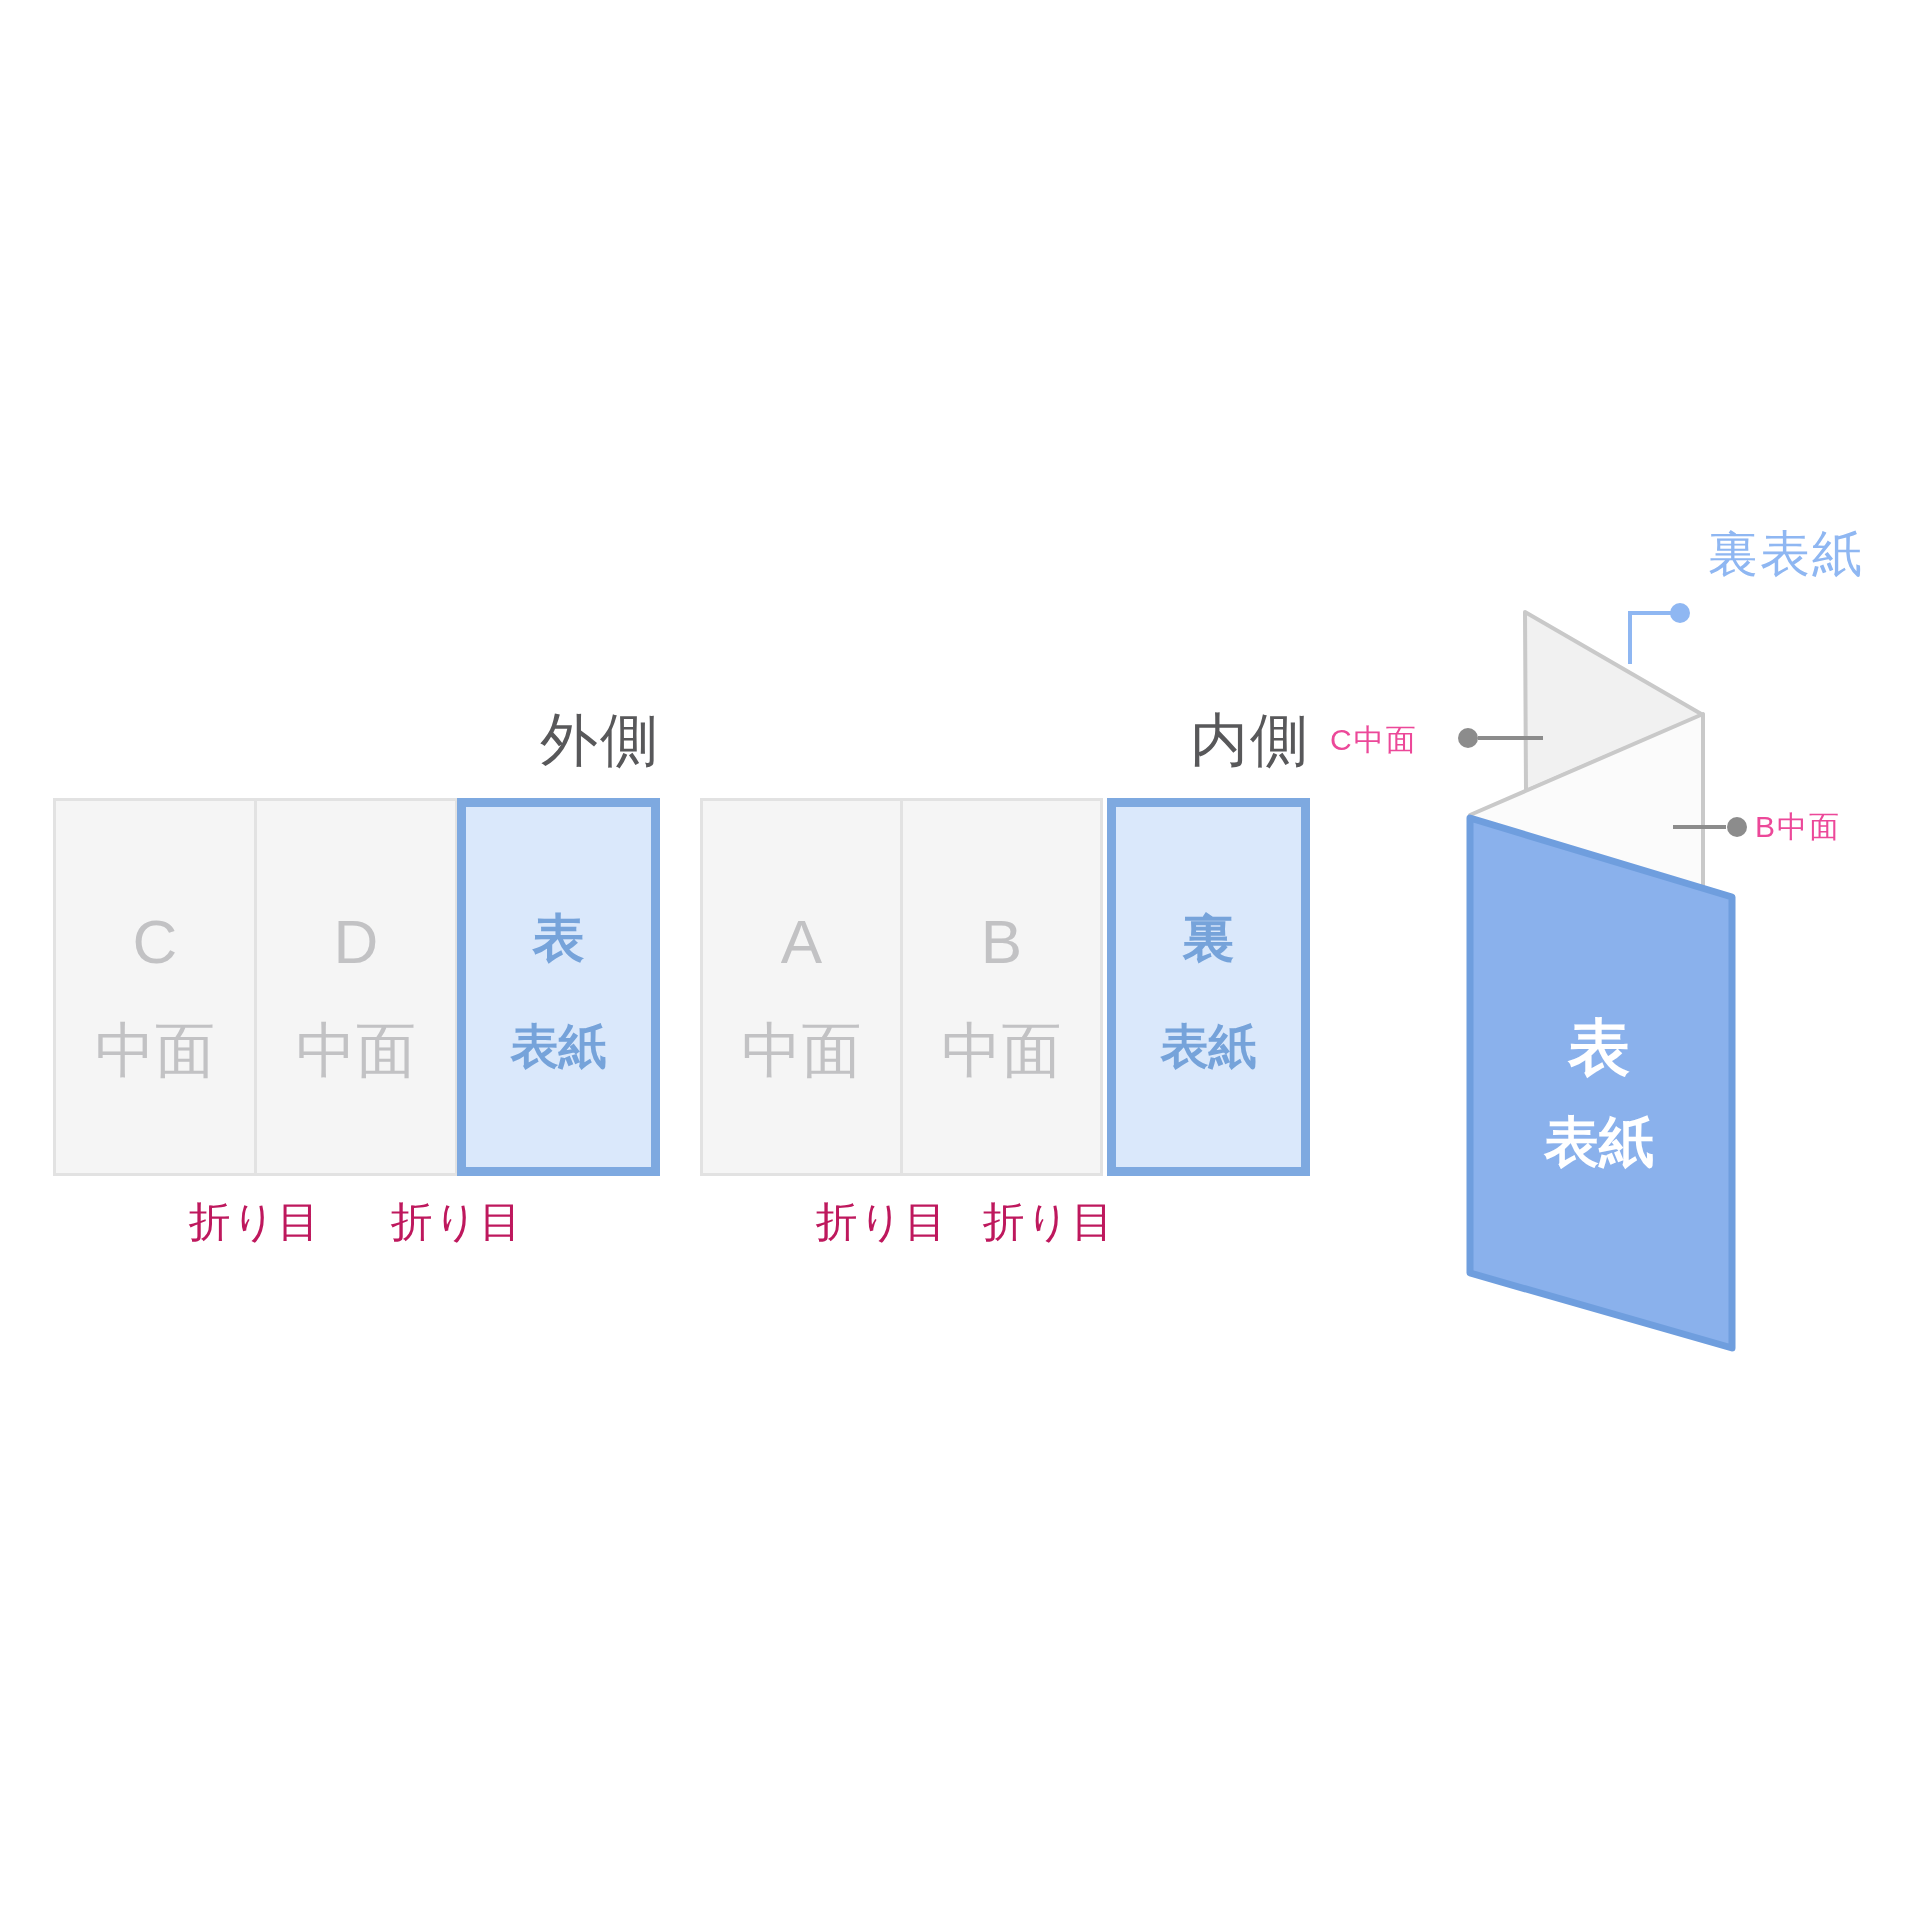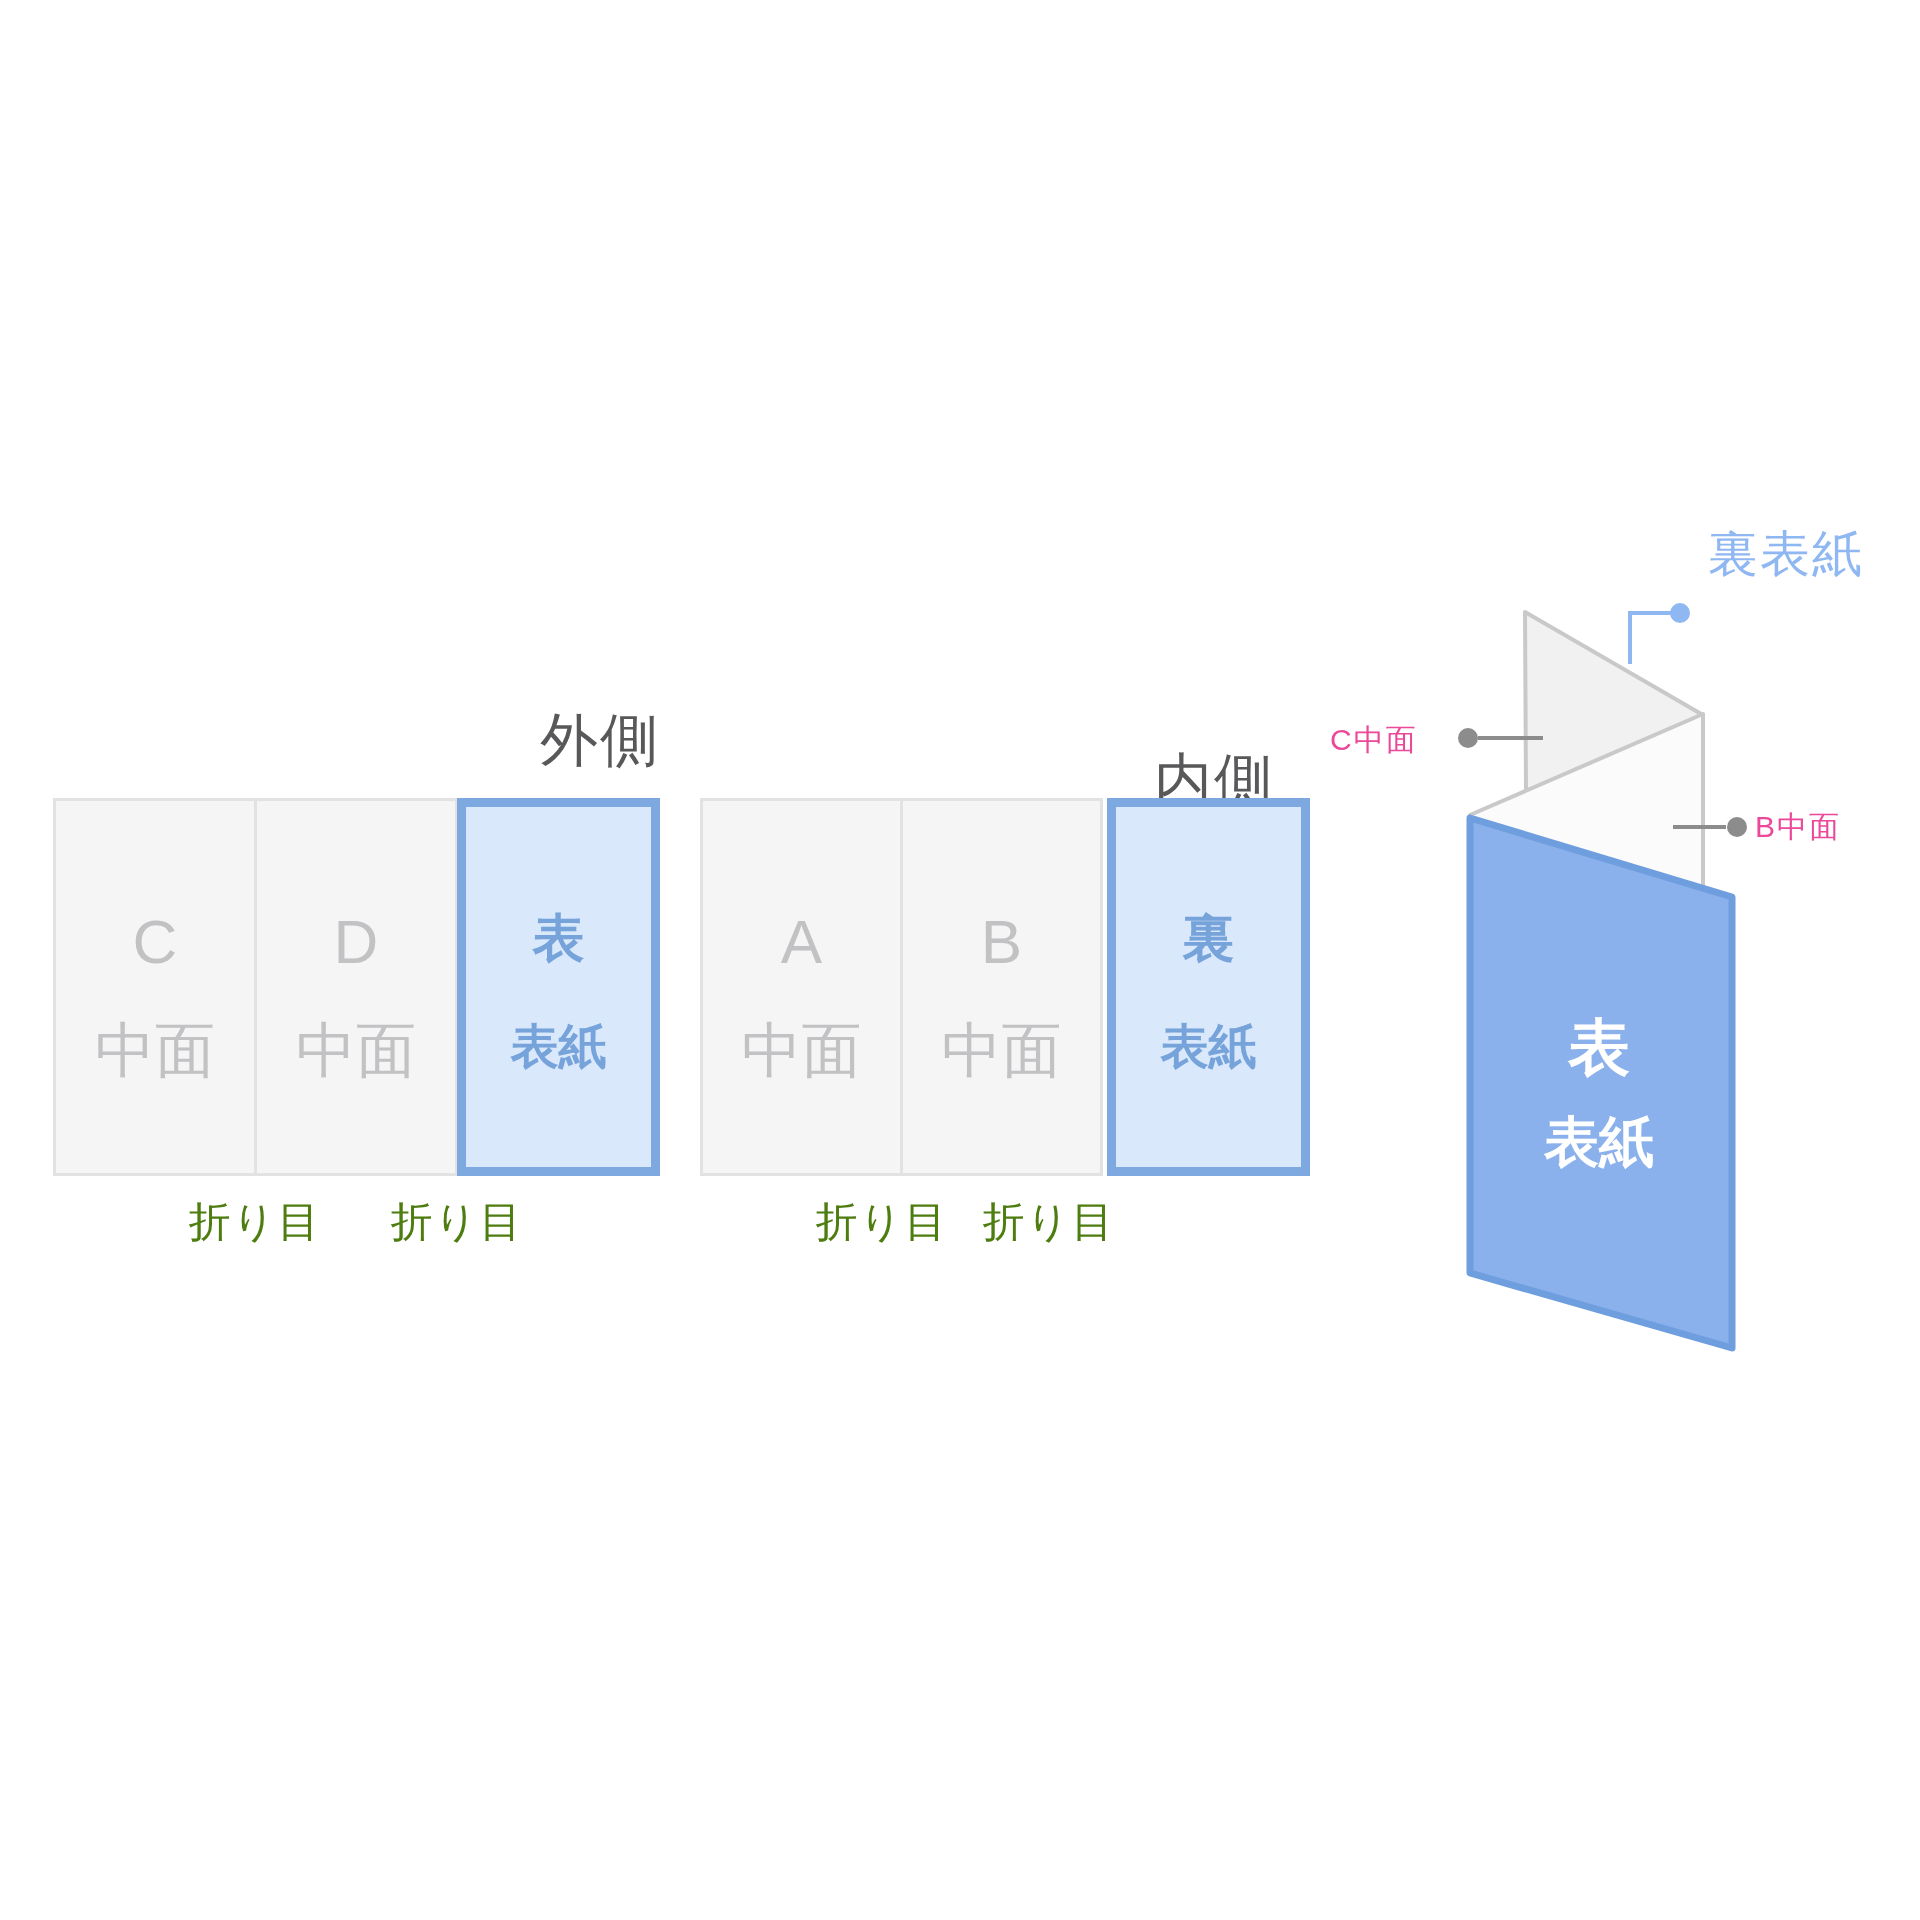--- a/index.html
+++ b/index.html
@@ -13,21 +13,21 @@
          display:flex;flex-direction:column;align-items:center;justify-content:center;
          gap:56px;padding-top:12px;}
   .panel.gray{background:#f5f5f5;border:3px solid #e2e2e2;}
   .panel.blue{background:#dae8fb;border:9px solid #7ea9e0;padding-top:8px;}
   .p-letter{font-size:62px;line-height:60px;color:#c2c2c4;}
   .p-sub{font-size:60px;line-height:46px;color:#c2c2c4;}
   .panel.blue .p-letter{font-size:52px;line-height:56px;color:#76a3da;font-weight:700;}
   .panel.blue .p-sub{font-size:48px;line-height:50px;color:#76a3da;font-weight:700;}
 
   .fold-label{position:absolute;top:1198px;transform:translateX(-50%);
-              font-size:42px;line-height:48px;font-weight:500;color:#4d7c0f;letter-spacing:2px;}
+              font-size:42px;line-height:48px;font-weight:500;color:#be185d;letter-spacing:2px;}
 
   #fig-svg{position:absolute;left:0;top:0;width:1920px;height:1920px;}
 
   .callout-gray{position:absolute;font-size:30px;line-height:48px;color:#ec4899;
                 font-weight:400;letter-spacing:2px;white-space:nowrap;}
   .callout-blue{position:absolute;font-size:50px;line-height:52px;color:#8fb7f2;
                 font-weight:500;letter-spacing:2px;white-space:nowrap;}
 </style>
 </head>
 <body>
@@ -45,21 +45,21 @@
     <div class="p-sub">中面</div>
   </div>
   <div class="panel blue" style="left:457px;width:203px;">
     <div class="p-letter">表</div>
     <div class="p-sub">表紙</div>
   </div>
 
   <div class="fold-label" style="left:255px;">折り目</div>
   <div class="fold-label" style="left:457px;">折り目</div>
 
-  <h2 class="blk-title" style="left:664px;width:610px;margin-top:40px;">内側</h2>
+  <h2 class="blk-title" style="left:700px;width:610px;">内側</h2>
 
   <div class="panel gray" style="left:700px;width:203px;">
     <div class="p-letter">A</div>
     <div class="p-sub">中面</div>
   </div>
   <div class="panel gray" style="left:900px;width:203px;">
     <div class="p-letter">B</div>
     <div class="p-sub">中面</div>
   </div>
   <div class="panel blue" style="left:1107px;width:203px;">

